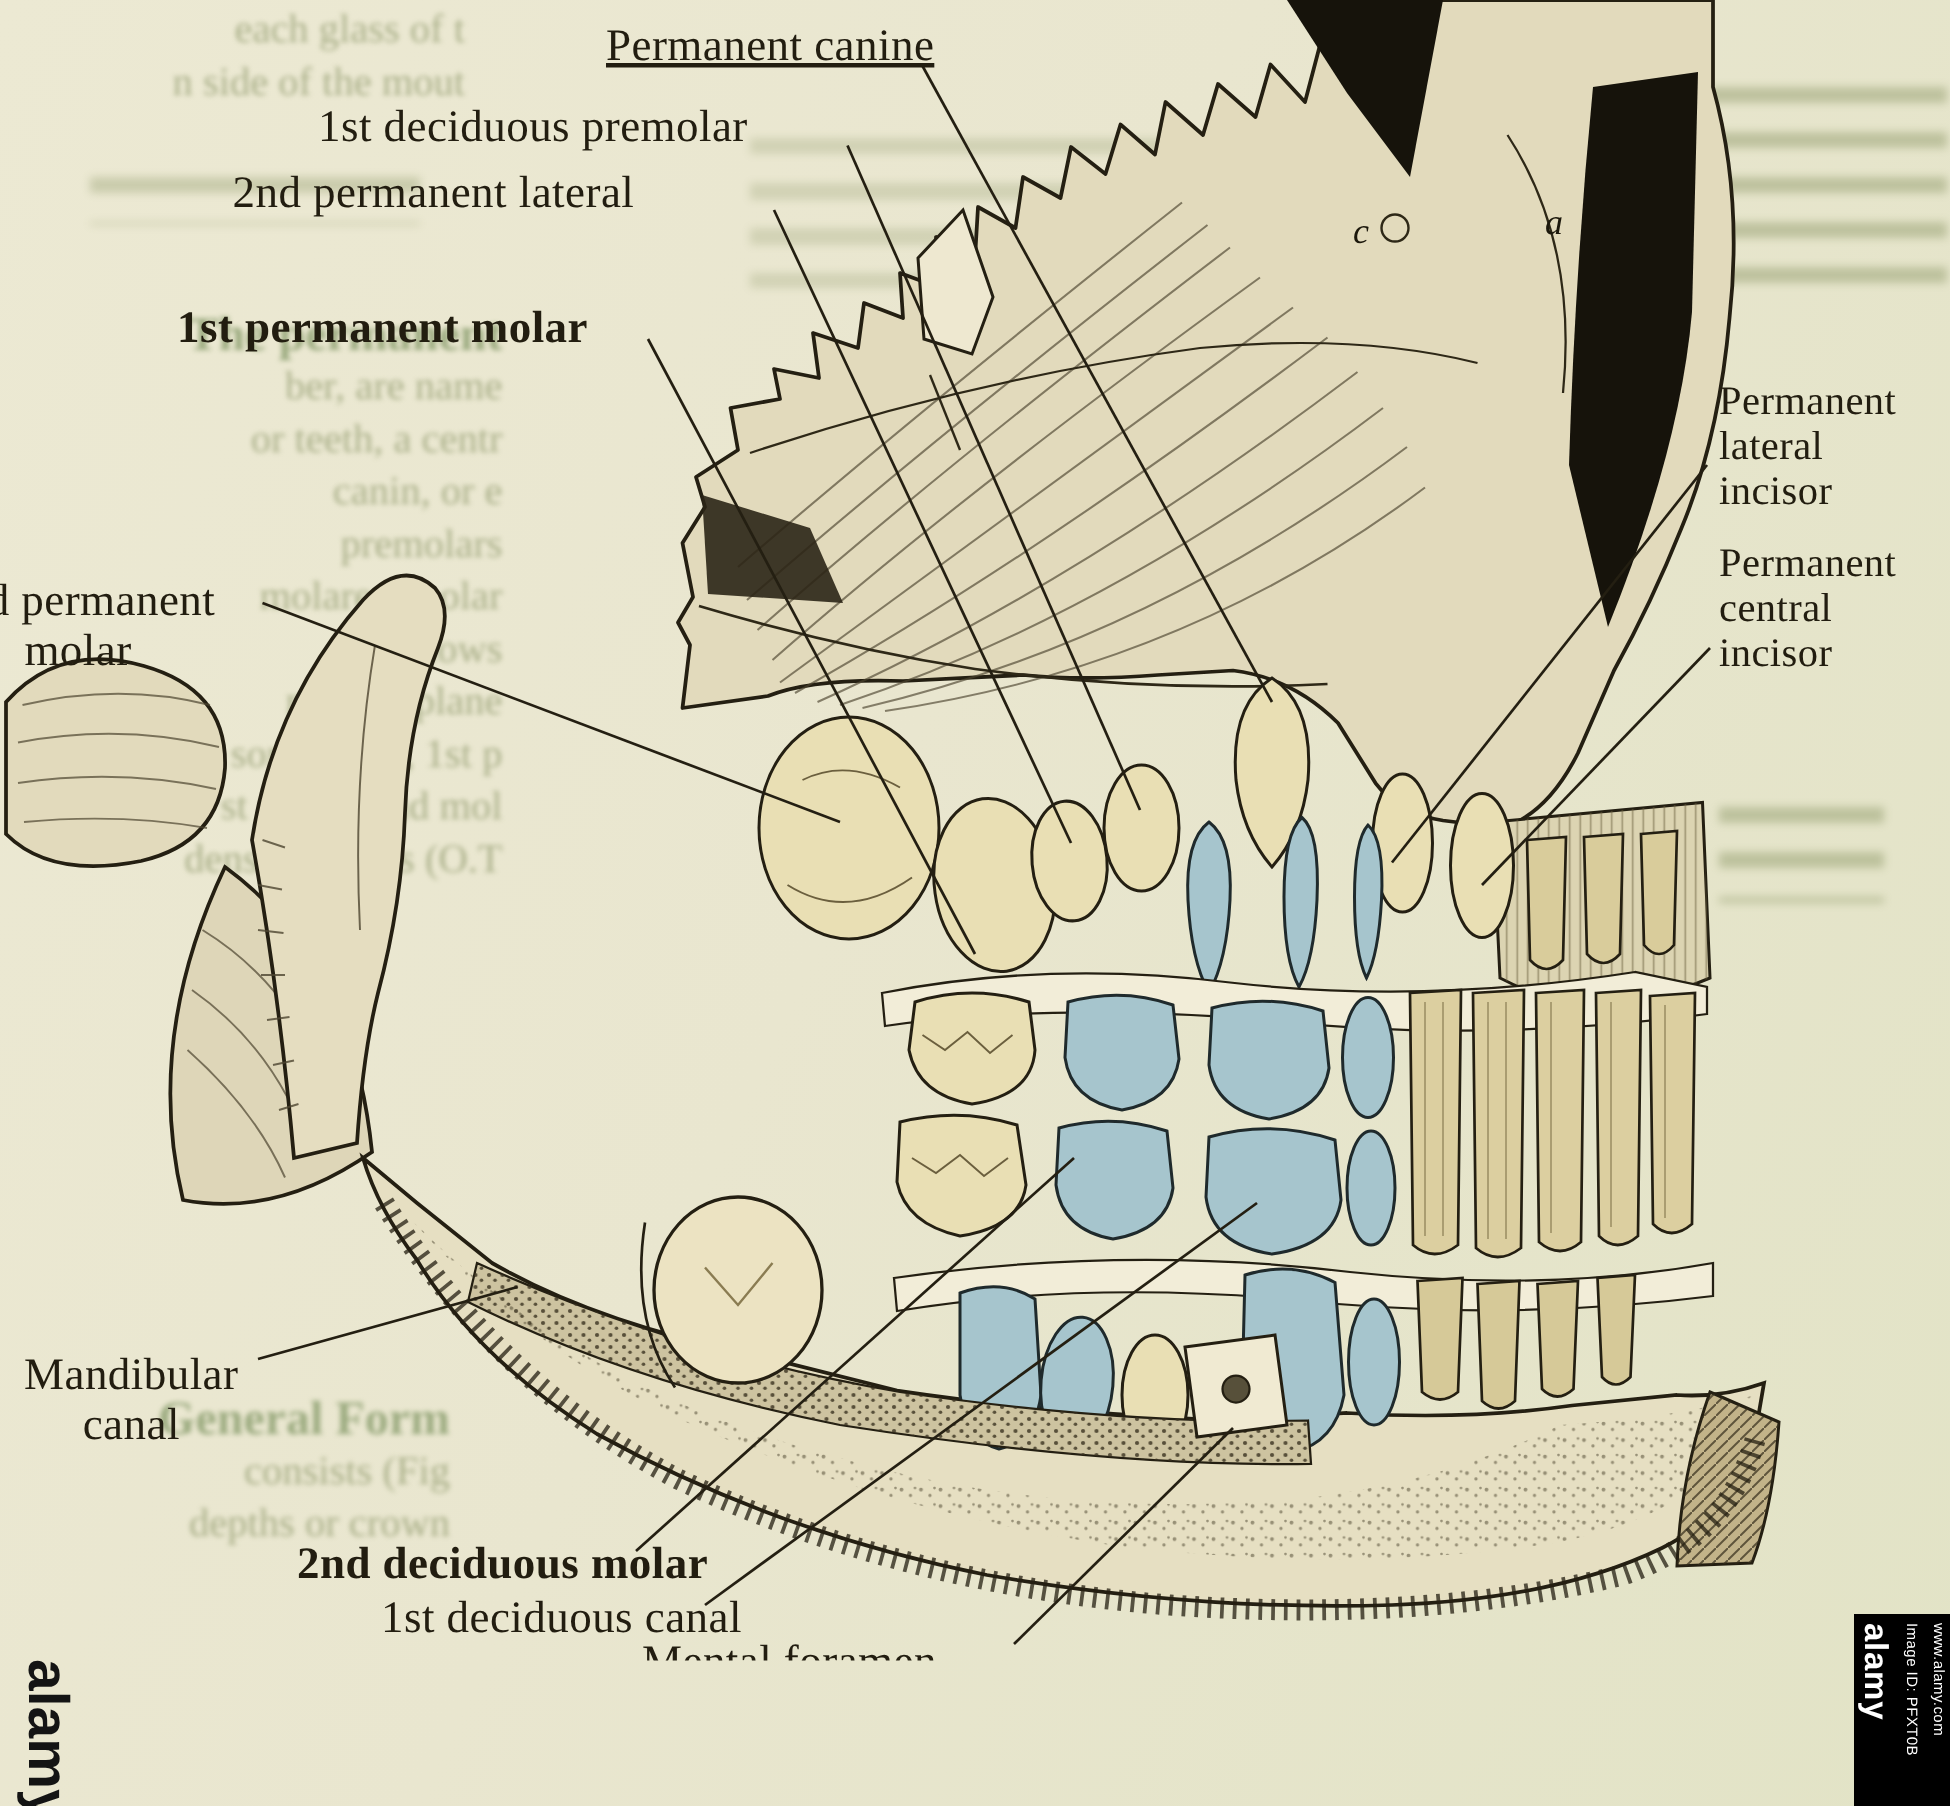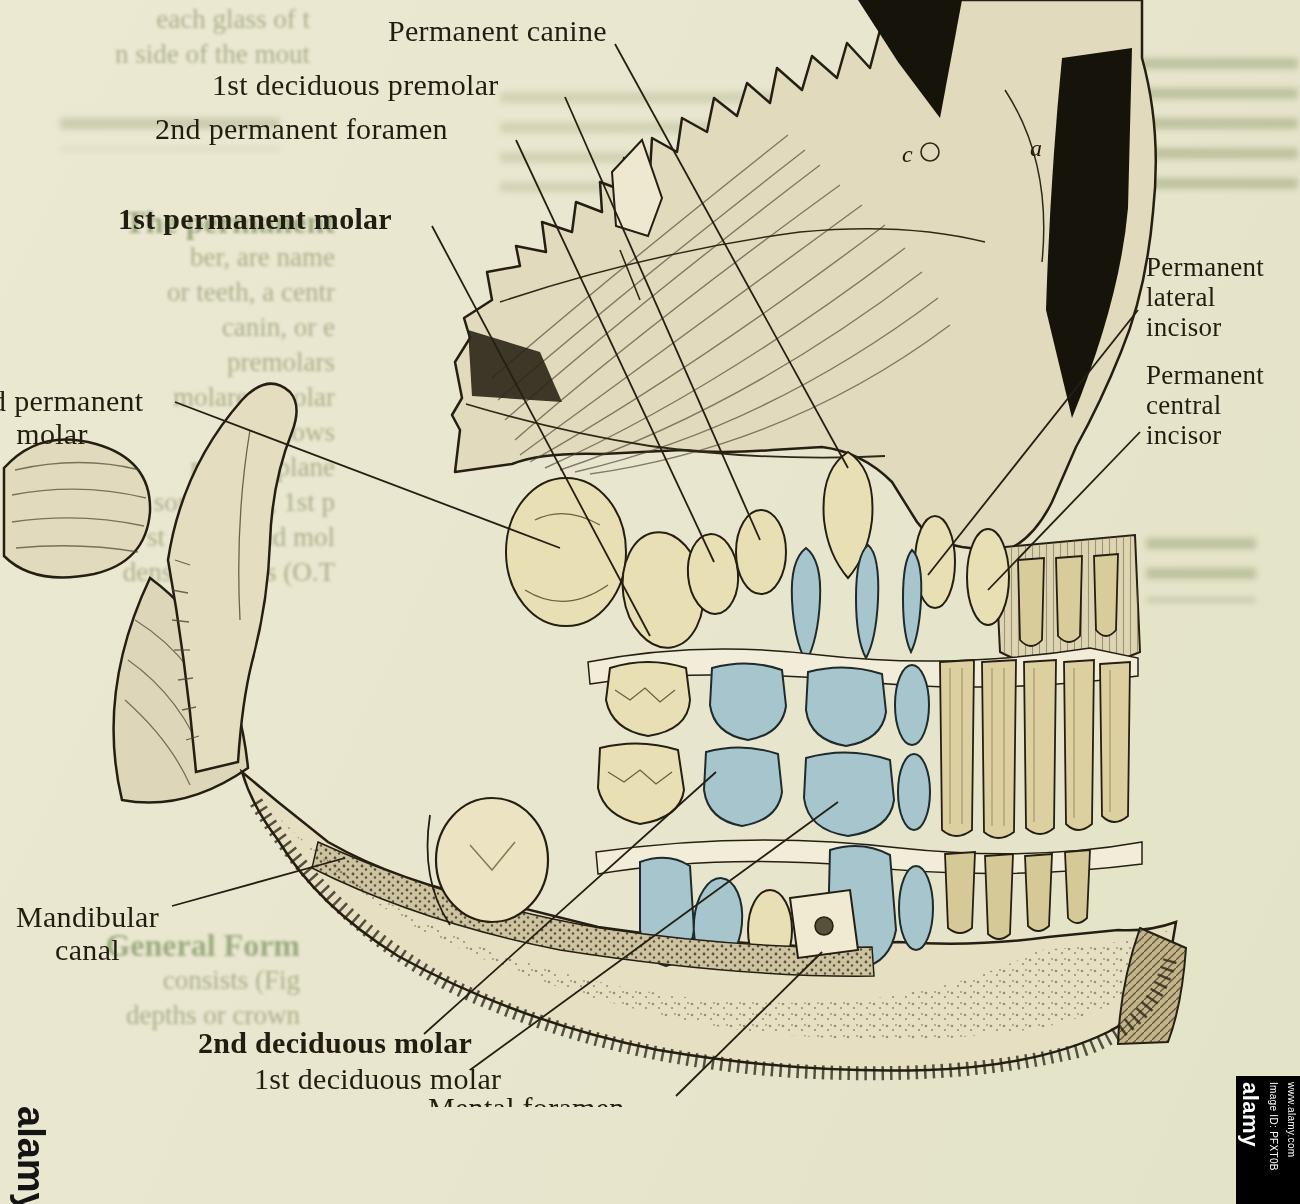--- a/index.html
+++ b/index.html
@@ -265,44 +265,44 @@
     <line x1="175" y1="402" x2="560" y2="548"></line>
     <line x1="1138" y1="310" x2="928" y2="575"></line>
     <line x1="1140" y1="432" x2="988" y2="590"></line>
     <line x1="172" y1="906" x2="345" y2="858"></line>
     <line x1="424" y1="1034" x2="716" y2="772"></line>
     <line x1="470" y1="1070" x2="838" y2="802"></line>
     <line x1="676" y1="1096" x2="822" y2="952"></line>
   </g>
 </svg>
 
-<div class="label" style="left:388px;top:14px;">Permanent canine</div>
+<div class="label" style="left:404px;top:14px;text-decoration:underline;">Permanent canine</div>
 <div class="label" style="left:212px;top:68px;">1st deciduous premolar</div>
-<div class="label" style="left:155px;top:112px;">2nd permanent foramen</div>
+<div class="label" style="left:155px;top:112px;">2nd permanent lateral</div>
 <div class="label" style="left:118px;top:202px;font-weight:bold;">1st permanent molar</div>
 <div class="label center" style="left:-48px;top:384px;width:200px;">
   <div>2nd permanent</div>
   <div>molar</div>
 </div>
 <div class="label small" style="left:1146px;top:252px;">
   <div>Permanent</div>
   <div>lateral</div>
   <div>incisor</div>
 </div>
 <div class="label small" style="left:1146px;top:360px;">
   <div>Permanent</div>
   <div>central</div>
   <div>incisor</div>
 </div>
 <div class="label center" style="left:0;top:900px;width:175px;">
   <div>Mandibular</div>
   <div>canal</div>
 </div>
 <div class="label" style="left:198px;top:1026px;font-weight:bold;">2nd deciduous molar</div>
-<div class="label" style="left:254px;top:1062px;">1st deciduous molar</div>
+<div class="label" style="left:254px;top:1062px;">1st deciduous canal</div>
 <div class="label clipped" style="left:428px;top:1091px;">Mental foramen</div>
 
 <div class="wm-left">
   <div class="wm-left-inner">alamy</div>
 </div>
 <div class="alamy-bar">
   <div class="alamy-bar-inner">
     <div class="bar-url">www.alamy.com</div>
     <div class="bar-id">Image ID: PFXT0B</div>
     <div class="bar-logo">alamy</div>

